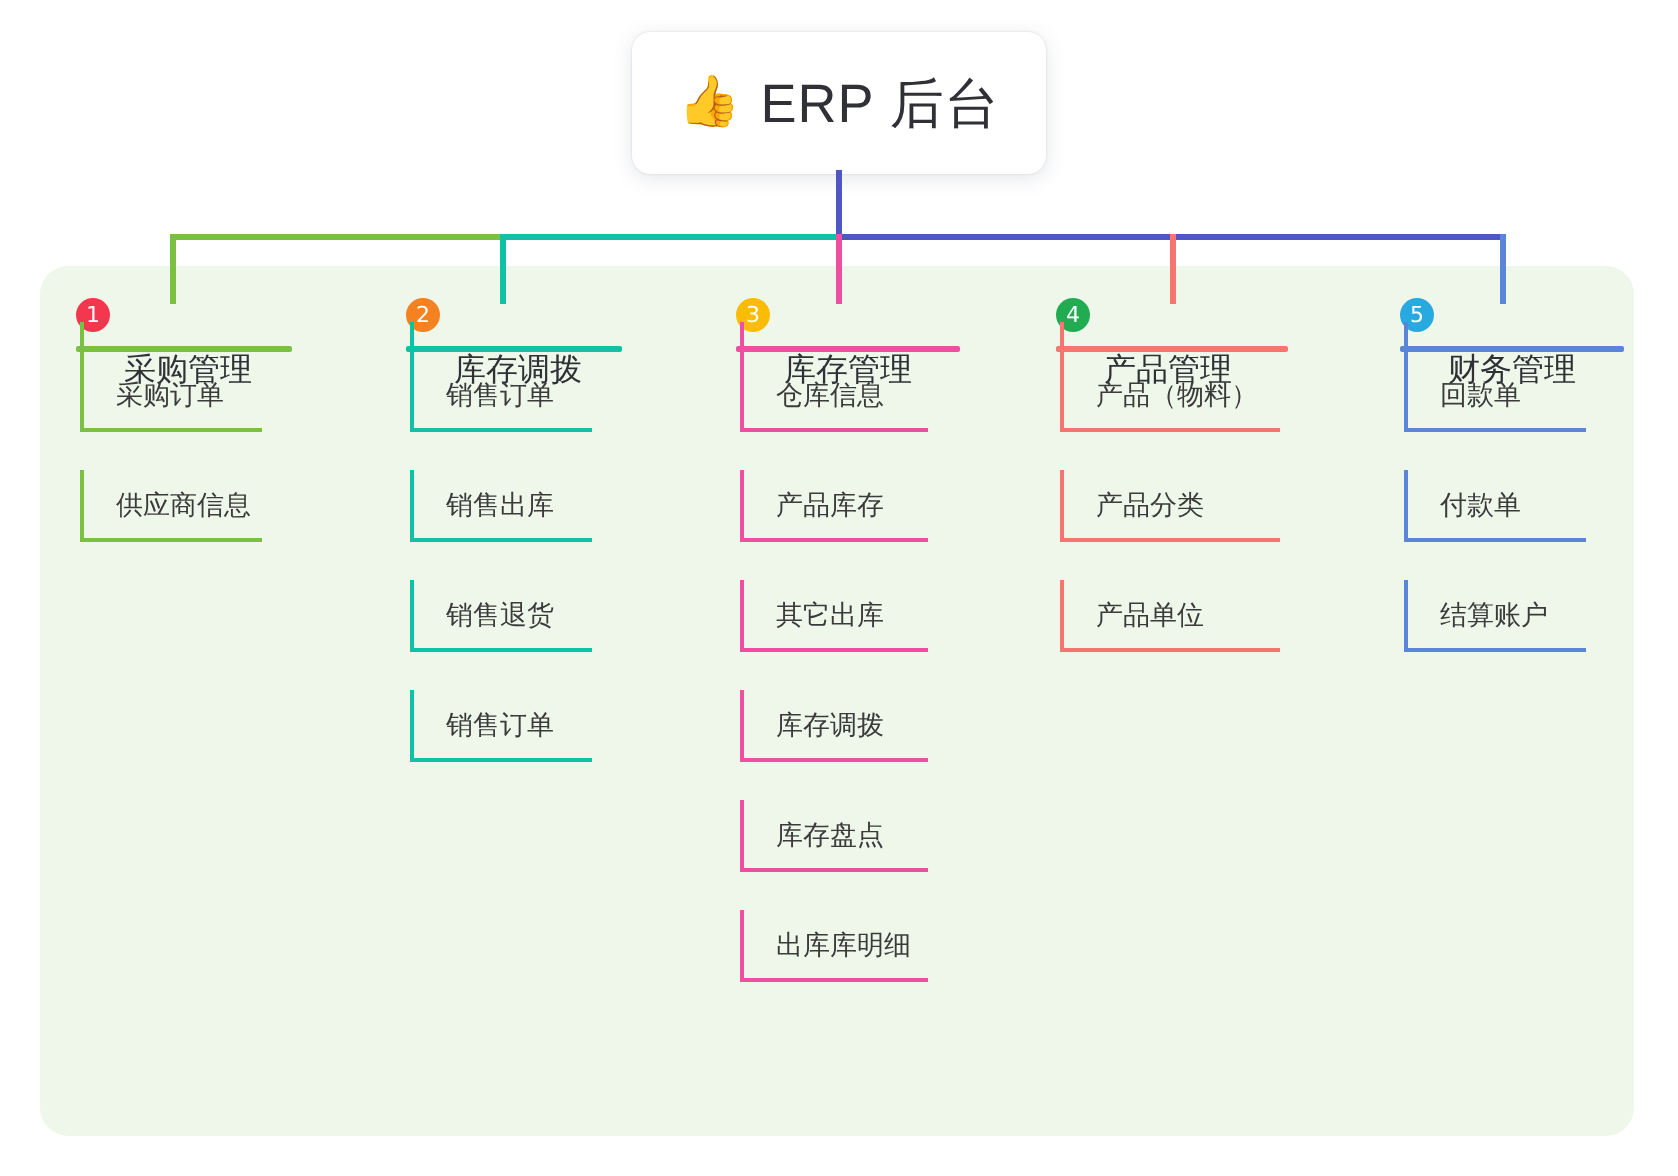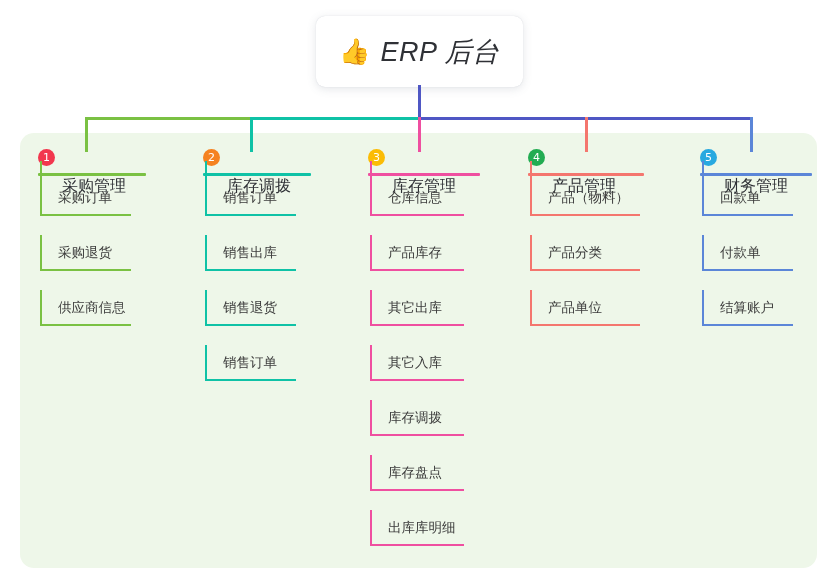--- a/index.html
+++ b/index.html
@@ -34,21 +34,20 @@
   #root-card .thumb {
     font-size: 25px;
     line-height: 1;
     color: #efb73e;
   }
   #root-card .title-text {
     font-size: 27px;
     letter-spacing: 0.5px;
     color: #2f3136;
     white-space: nowrap;
-    font-style: italic;
   }
 
   
   #panel {
     position: absolute;
     left: 20px;
     top: 133px;
     width: 797px;
     height: 435px;
     background: #eef7e9;
@@ -156,25 +155,20 @@
         <span class="head-label">采购管理</span>
         <span class="head-rule" style="width: 108px; background: rgb(122, 193, 67);"></span>
       </div>
       <div class="leaf">
         <span class="leaf-spine first" style="background: rgb(122, 193, 67);"></span>
         <span class="leaf-label">采购订单</span>
         <span class="leaf-rule" style="width: 91px; background: rgb(122, 193, 67);"></span>
       </div>
       <div class="leaf">
         <span class="leaf-spine" style="background: rgb(122, 193, 67);"></span>
-        <span class="leaf-label">采购退货</span>
-        <span class="leaf-rule" style="width: 91px; background: rgb(122, 193, 67);"></span>
-      </div>
-      <div class="leaf">
-        <span class="leaf-spine" style="background: rgb(122, 193, 67);"></span>
         <span class="leaf-label">供应商信息</span>
         <span class="leaf-rule" style="width: 91px; background: rgb(122, 193, 67);"></span>
       </div>
     </div>
     <div class="col" style="left: 203px;">
       <div class="col-head">
         <span class="badge" style="background: rgb(245, 130, 32);">2</span>
         <span class="head-label">库存调拨</span>
         <span class="head-rule" style="width: 108px; background: rgb(15, 194, 166);"></span>
       </div>
@@ -215,25 +209,20 @@
         <span class="leaf-label">产品库存</span>
         <span class="leaf-rule" style="width: 94px; background: rgb(239, 79, 160);"></span>
       </div>
       <div class="leaf">
         <span class="leaf-spine" style="background: rgb(239, 79, 160);"></span>
         <span class="leaf-label">其它出库</span>
         <span class="leaf-rule" style="width: 94px; background: rgb(239, 79, 160);"></span>
       </div>
       <div class="leaf">
         <span class="leaf-spine" style="background: rgb(239, 79, 160);"></span>
-        <span class="leaf-label">其它入库</span>
-        <span class="leaf-rule" style="width: 94px; background: rgb(239, 79, 160);"></span>
-      </div>
-      <div class="leaf">
-        <span class="leaf-spine" style="background: rgb(239, 79, 160);"></span>
         <span class="leaf-label">库存调拨</span>
         <span class="leaf-rule" style="width: 94px; background: rgb(239, 79, 160);"></span>
       </div>
       <div class="leaf">
         <span class="leaf-spine" style="background: rgb(239, 79, 160);"></span>
         <span class="leaf-label">库存盘点</span>
         <span class="leaf-rule" style="width: 94px; background: rgb(239, 79, 160);"></span>
       </div>
       <div class="leaf">
         <span class="leaf-spine" style="background: rgb(239, 79, 160);"></span>

